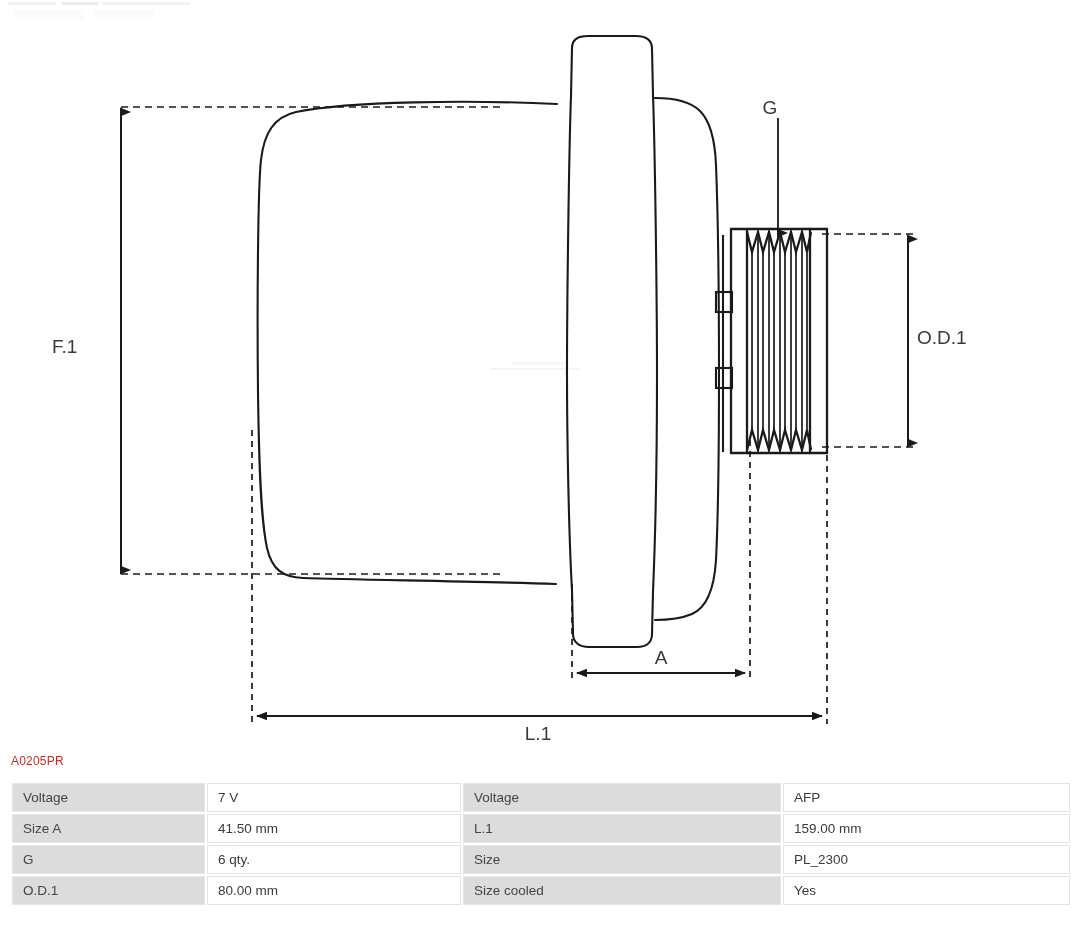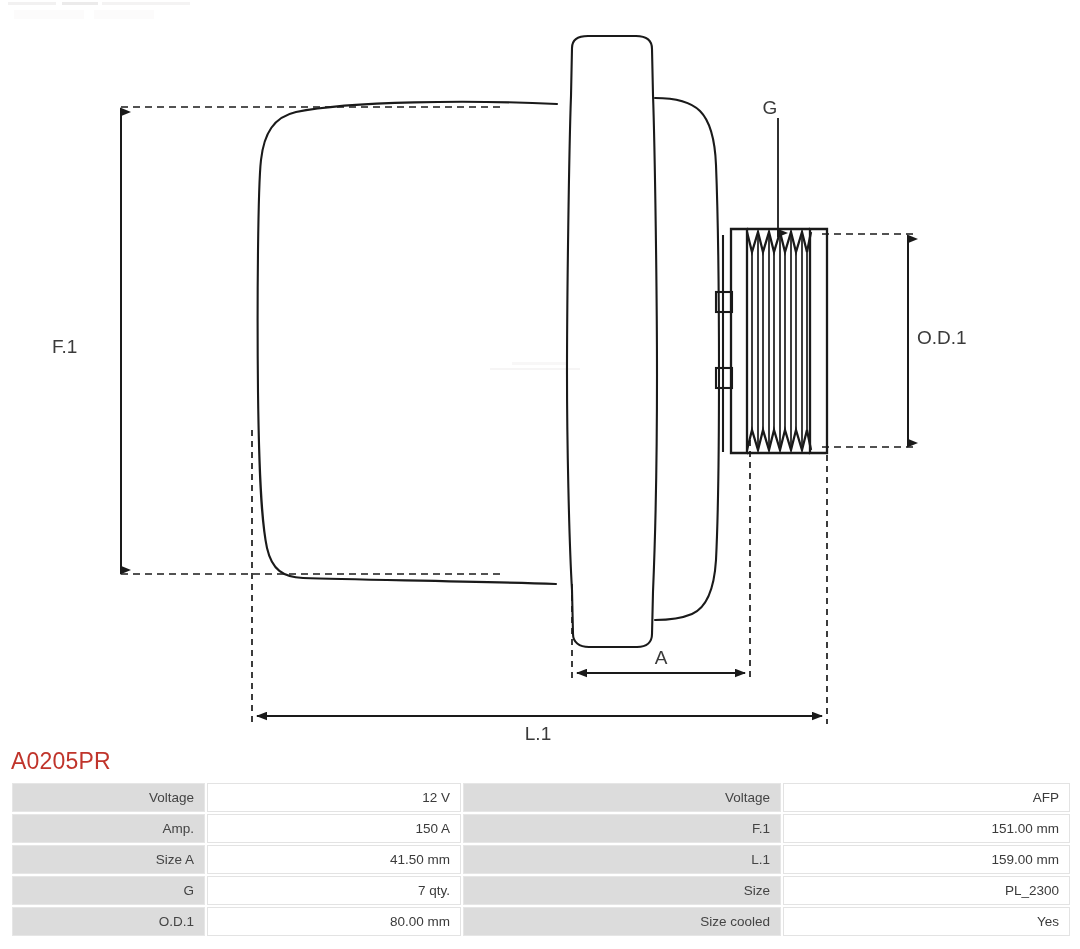--- a/index.html
+++ b/index.html
@@ -39,42 +39,42 @@
     font-family: "Liberation Sans", sans-serif;
     font-size: 19px;
     fill: #3a3a3a;
   }
 
   
   #part-title {
     position: absolute;
     left: 11px;
     top: 750px;
-    font-size: 23px;
+    font-size: 12px;
     font-weight: 400;
     color: #c0342b;
     letter-spacing: 0.2px;
     line-height: 22px;
   }
 
   
   #spec-table {
     position: absolute;
     left: 10px;
     top: 781px;
     width: 1060px;
     border-collapse: separate;
     border-spacing: 2px 2px;
     font-size: 13.5px;
     table-layout: fixed;
   }
   #spec-table td {
     height: 27px;
     padding: 0 10px;
-    text-align: right;
+    text-align: left;
     vertical-align: middle;
     white-space: nowrap;
     overflow: hidden;
     text-overflow: ellipsis;
   }
   #spec-table td.k {
     background: #dcdcdc;
     color: #444444;
     border: 1px solid #e6e6e6;
   }
@@ -236,39 +236,33 @@
   <table id="spec-table">
     <colgroup>
       <col class="c1">
         <col class="c2">
         <col class="c3">
         <col class="c4">
     </colgroup>
     <tbody>
       <tr>
         <td class="k">Voltage</td>
-        <td class="v">12 V</td>
+        <td class="v">7 V</td>
         <td class="k">Voltage</td>
         <td class="v">AFP</td>
-      </tr>
-      <tr>
-        <td class="k">Amp.</td>
-        <td class="v">150 A</td>
-        <td class="k">F.1</td>
-        <td class="v">151.00 mm</td>
       </tr>
       <tr>
         <td class="k">Size A</td>
         <td class="v">41.50 mm</td>
         <td class="k">L.1</td>
         <td class="v">159.00 mm</td>
       </tr>
       <tr>
         <td class="k">G</td>
-        <td class="v">7 qty.</td>
+        <td class="v">6 qty.</td>
         <td class="k">Size</td>
         <td class="v">PL_2300</td>
       </tr>
       <tr>
         <td class="k">O.D.1</td>
         <td class="v">80.00 mm</td>
         <td class="k">Size cooled</td>
         <td class="v">Yes</td>
       </tr>
     </tbody>

